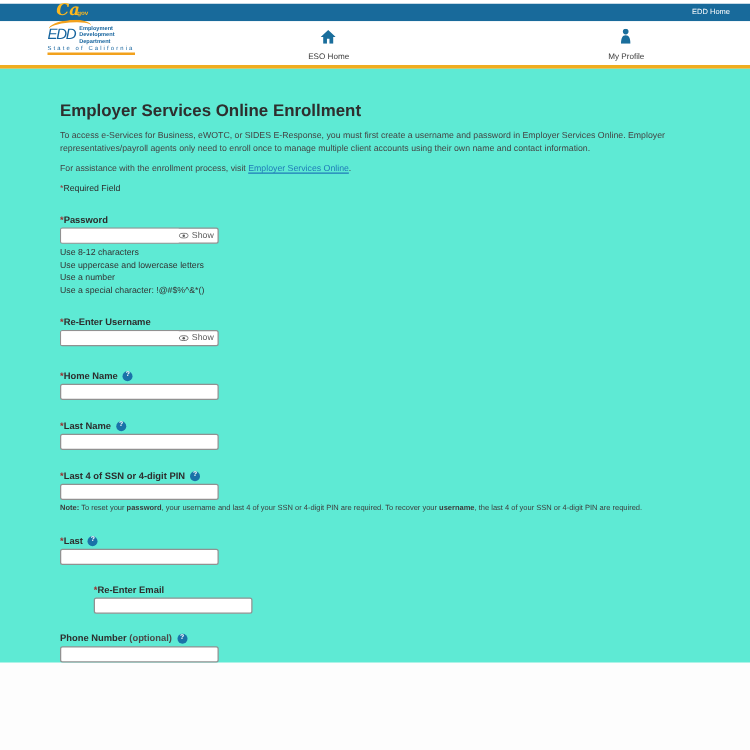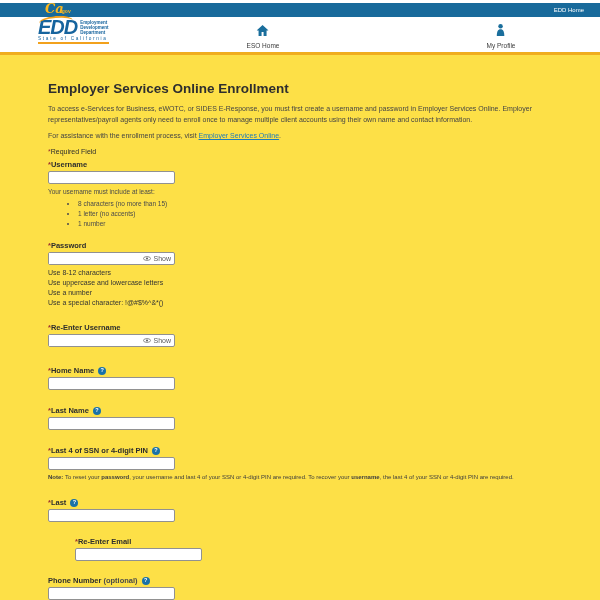--- a/index.html
+++ b/index.html
@@ -17,35 +17,35 @@
                    color: #ffffff; font-size: 6px; text-decoration: none; }
 
   
   .site-header { position: relative; height: 35px; background: #ffffff; }
   .gold-divider { height: 3px; background: #f0ad1f; }
 
   .edd-logo { position: absolute; left: 38px; top: 3px; }
   .edd-main { display: flex; align-items: flex-start; position: relative; }
   .edd-arc { position: absolute; top: -4px; left: 1px; width: 34px; height: 12px;
              border-top: 2px solid #f2a11c; border-radius: 50%; transform: rotate(-5deg); }
-  .edd-text { font-size: 20px; font-weight: bold; font-style: italic; color: #16649e;
+  .edd-text { font-size: 12px; font-weight: normal; font-style: italic; color: #16649e;
               letter-spacing: -1px; line-height: 15px; }
   .edd-lines { margin-left: 3px; padding-top: 1px; }
   .edd-lines span { display: block; font-size: 4.5px; font-weight: bold; color: #16649e; line-height: 4.8px; }
   .edd-tagline { font-size: 4.7px; letter-spacing: 1.7px; color: #16649e; white-space: nowrap;
                  border-bottom: 2px solid #f2a11c; padding-bottom: 1px; margin-top: 1px; }
 
   .nav-item { position: absolute; top: 5px; text-align: center; cursor: pointer; }
   .nav-eso { left: 263px; transform: translateX(-50%); }
   .nav-profile { left: 501px; transform: translateX(-50%); }
   .nav-item .nav-label { display: block; font-size: 6.5px; color: #3a3a3a; margin-top: 2px; white-space: nowrap; }
   .nav-item svg { display: inline-block; }
 
   
-  main { padding: 27px 69px 0 48px; background: #fde047; }
+  main { padding: 27px 69px 0 48px; background: #5eead4; }
   h1 { font-size: 13.5px; font-weight: bold; color: #2e2e2e; line-height: 14px; margin-bottom: 8px; }
   .intro { font-size: 7px; line-height: 10.5px; color: #444; width: 512px; margin-bottom: 5px; }
   .assist { font-size: 7px; line-height: 11px; color: #444; margin-bottom: 5px; }
   .assist a { color: #1f7bb8; text-decoration: underline; }
   .required-note { font-size: 7px; line-height: 11px; color: #2d2d2d; margin-bottom: 3px; }
   .req { color: #9e2f2f; }
 
   .form-group { }
   .label-row { display: flex; align-items: center; height: 9px; margin-bottom: 2px; }
   .field-label { font-size: 7.5px; font-weight: bold; color: #2d2d2d; white-space: nowrap; }
@@ -133,32 +133,20 @@
   <p class="intro">To access e-Services for Business, eWOTC, or SIDES E-Response, you must first create a username and password in Employer Services Online. Employer representatives/payroll agents only need to enroll once to manage multiple client accounts using their own name and contact information.</p>
 
   <p class="assist">
     <span>For assistance with the enrollment process, visit </span><a href="#">Employer Services Online</a><span>.</span>
   </p>
 
   <p class="required-note">
     <span class="req">*</span><span>Required Field</span>
   </p>
 
-  <div class="form-group g-username">
-    <div class="label-row">
-      <label class="field-label"><span class="req">*</span><span>Username</span></label>
-    </div>
-    <input class="text-input" type="text" style="">
-    <div class="hint-title">Your username must include at least:</div>
-    <ul class="rule-list">
-      <li>8 characters (no more than 15)</li>
-      <li>1 letter (no accents)</li>
-      <li>1 number</li>
-    </ul>
-  </div>
 
   <div class="form-group g-password">
     <div class="label-row">
       <label class="field-label"><span class="req">*</span><span>Password</span></label>
     </div>
     <div class="password-box">
       <input class="pw-input" type="password" style="">
       <button class="show-btn">
         <svg width="8" height="5" viewBox="0 0 24 14">
           <ellipse cx="12" cy="7" rx="10.5" ry="5.8" fill="none" stroke="#5a5a5a" stroke-width="2"></ellipse>

